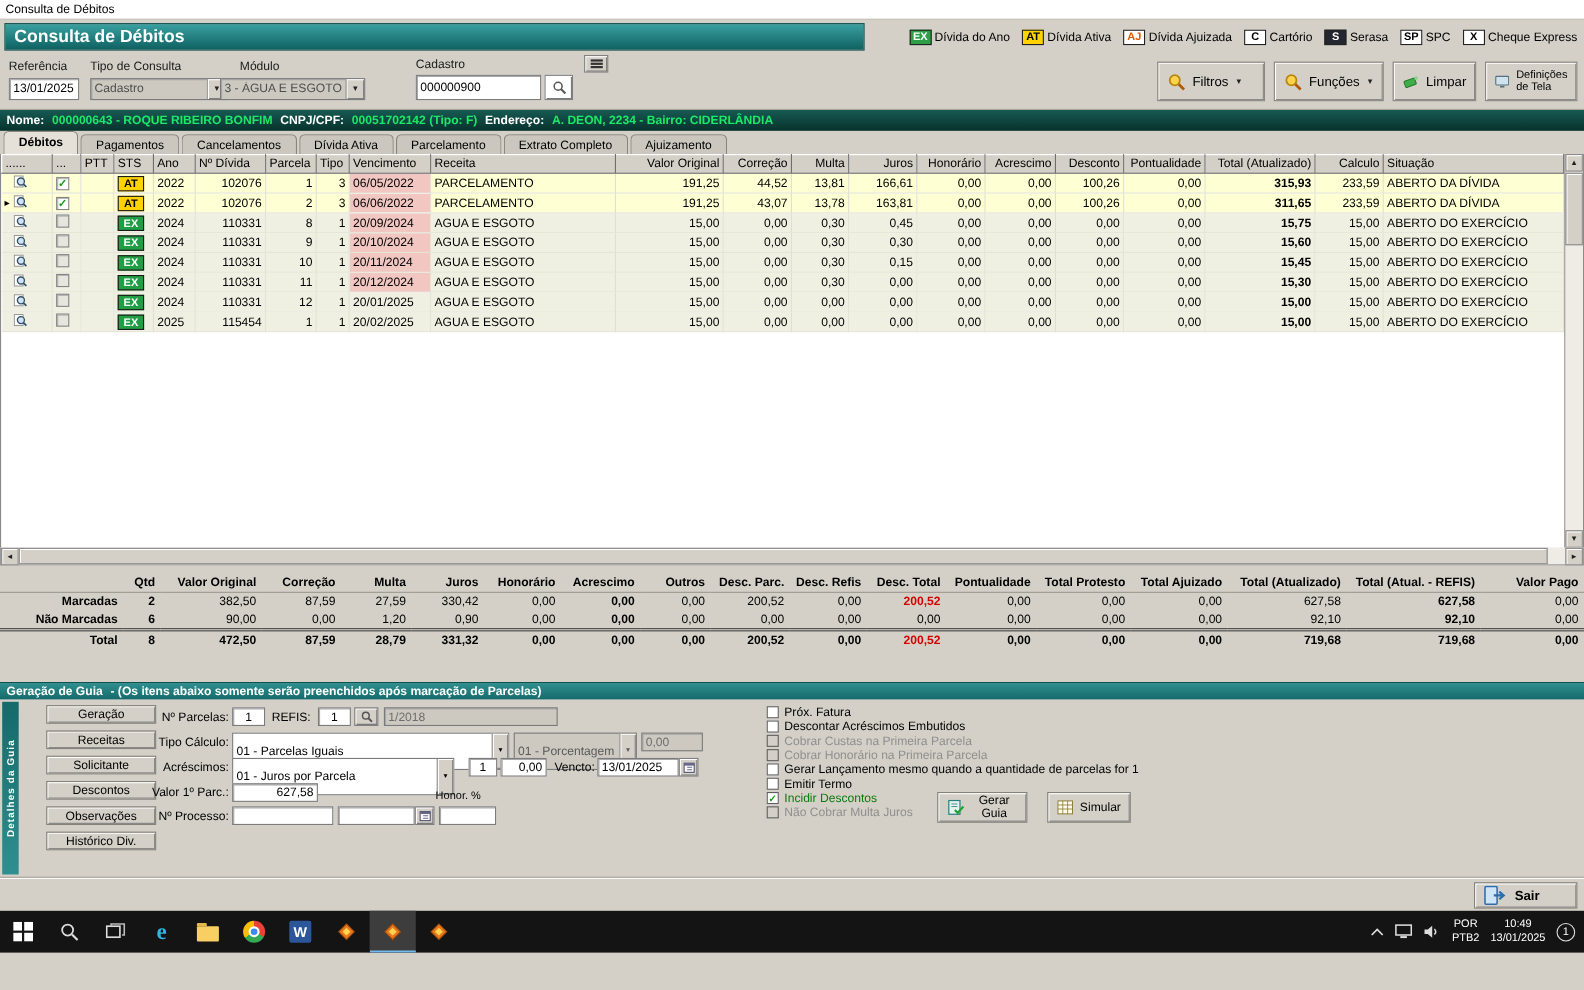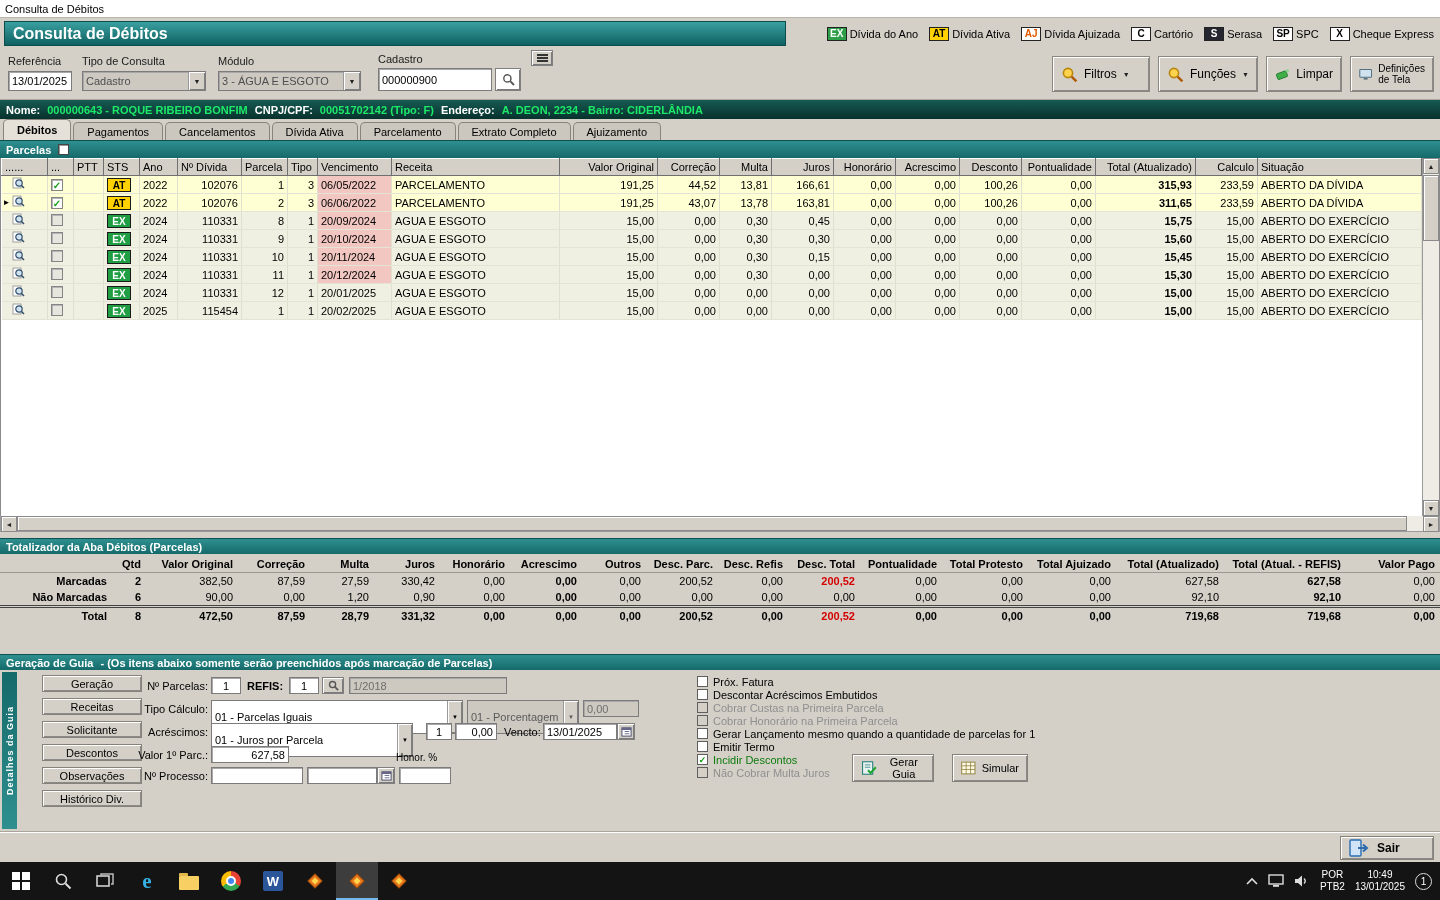--- a/index.html
+++ b/index.html
@@ -174,21 +174,21 @@
 
   <div class="formrow">
     <span class="flabel" style="left:8px;top:7px">Referência</span>
     <input class="tf" style="left: 8px; top: 23px; width: 64px;" value="13/01/2025">
     <span class="flabel" style="left:82px;top:7px">Tipo de Consulta</span>
     <div class="dd dis" style="left:82px;top:23px;width:124px">
       <span class="ddt">Cadastro</span>
         <span class="dda">▼</span>
     </div>
     <span class="flabel" style="left:218px;top:7px">Módulo</span>
-    <div class="dd dis" style="left:218px;top:23px;width:143px">
+    <div class="dd dis" style="left:200px;top:23px;width:132px">
       <span class="ddt">3 - ÁGUA E ESGOTO</span>
         <span class="dda">▼</span>
     </div>
     <span class="flabel" style="left:378px;top:5px">Cadastro</span>
     <span class="sqbtn" style="left:531px;top:2px;width:22px;height:16px">
         <span class="hamb"></span>
       </span>
     <input class="tf" style="left: 378px; top: 20px; width: 114px; height: 23px;" value="000000900">
     <span class="sqbtn" style="left:495px;top:20px;width:26px;height:23px;background:#fff">
       <svg width="13" height="13" viewBox="0 0 13 13">
@@ -241,24 +241,20 @@
   <div class="tabs" id="tabs">
       <div class="tab active">Débitos</div>
       <div class="tab">Pagamentos</div>
       <div class="tab">Cancelamentos</div>
       <div class="tab">Dívida Ativa</div>
       <div class="tab">Parcelamento</div>
       <div class="tab">Extrato Completo</div>
       <div class="tab">Ajuizamento</div>
     </div>
 
-  <div class="secbar">
-    <span>Parcelas</span>
-    <span class="wcb"></span>
-  </div>
 
   <div class="tablewrap">
     <table class="grid">
       <colgroup>
         <col style="width:46px">
           <col style="width:26px">
           <col style="width:30px">
           <col style="width:36px">
         <col style="width:38px">
           <col style="width:64px">
@@ -537,23 +533,20 @@
         <span>◄</span>
       </div>
     <div class="hthumb"></div>
     <div class="sbtn rt">
         <span>►</span>
       </div>
   </div>
 
   <div class="gap6"></div>
 
-  <div class="secbar h16">
-    <span>Totalizador da Aba Débitos (Parcelas)</span>
-  </div>
   <div class="totalwrap">
     <table id="total-table">
       <colgroup>
         <col style="width:112px">
           <col style="width:34px">
           <col style="width:92px">
           <col style="width:72px">
         <col style="width:64px">
           <col style="width:66px">
           <col style="width:70px">
@@ -666,21 +659,21 @@
         <button class="gbtn">Geração</button>
         <button class="gbtn">Receitas</button>
         <button class="gbtn">Solicitante</button>
         <button class="gbtn">Descontos</button>
         <button class="gbtn">Observações</button>
         <button class="gbtn">Histórico Div.</button>
       </div>
 
     <span class="glabel rt" style="top:10px">Nº Parcelas:</span>
     <input class="gtf c" style="left: 211px; top: 7px; width: 30px; text-align: center;" value="1">
-    <span class="glabel" style="left:247px;top:10px;font-weight:bold">REFIS:</span>
+    <span class="glabel" style="left:247px;top:10px;font-weight:normal">REFIS:</span>
     <input class="gtf" style="left: 289px; top: 7px; width: 30px; text-align: center;" value="1">
     <span class="sqbtn" style="left:322px;top:7px;width:22px;height:17px">
       <svg width="11" height="11" viewBox="0 0 13 13">
           <circle cx="5.4" cy="5.4" r="3.6" fill="none" stroke="#555" stroke-width="1.6"></circle>
           <line x1="8.2" y1="8.2" x2="12" y2="12" stroke="#555" stroke-width="2"></line>
         </svg>
     </span>
     <input class="gtf dis" style="left: 349px; top: 7px; width: 158px;" value="1/2018">
 
     <span class="glabel rt" style="top:33px">Tipo Cálculo:</span>

